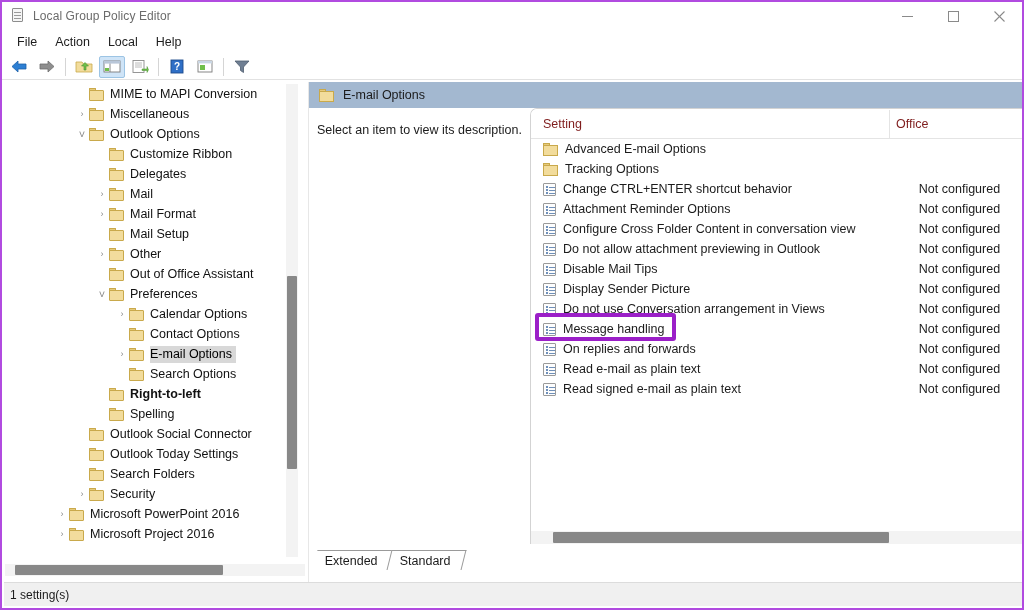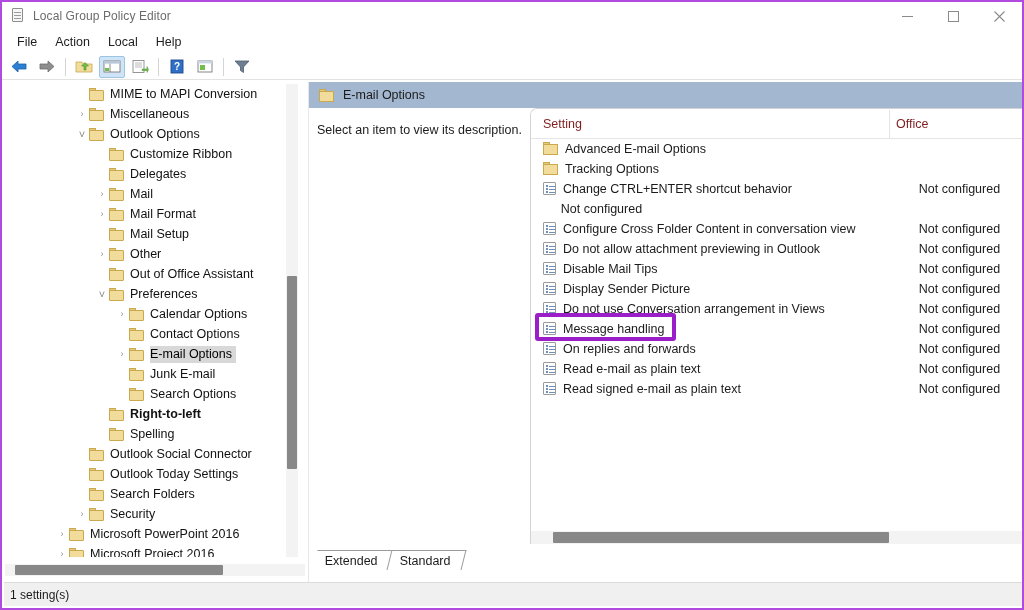--- a/index.html
+++ b/index.html
@@ -276,21 +276,21 @@
   }
   .lrow {
     height: 20px;
     display: flex;
     align-items: center;
     font-size: 12.5px;
     color: #1b1b1b;
   }
   .lrow .lname {
     flex: 1;
-    display: flex; align-items: flex-start;
+    display: flex; align-items: flex-end;
     padding-left: 12px;
     white-space: nowrap;
   }
   .lrow .lstate {
     width: 135px;
     padding-left: 6px;
     white-space: nowrap;
     text-align: center;
   }
   .licon-folder {
@@ -598,28 +598,20 @@
               <div class="bd"></div>
             </div>
             <div class="tlabel">E-mail Options</div>
           </div>
           <div class="trow" style="padding-left: 110px;">
             <div class="twist"></div>
             <div class="tfolder">
               <div class="tab"></div>
               <div class="bd"></div>
             </div>
-            <div class="tlabel">Junk E-mail</div>
-          </div>
-          <div class="trow" style="padding-left: 110px;">
-            <div class="twist"></div>
-            <div class="tfolder">
-              <div class="tab"></div>
-              <div class="bd"></div>
-            </div>
             <div class="tlabel">Search Options</div>
           </div>
           <div class="trow" style="padding-left: 90px; font-weight: bold;">
             <div class="twist"></div>
             <div class="tfolder">
               <div class="tab"></div>
               <div class="bd"></div>
             </div>
             <div class="tlabel">Right-to-left</div>
           </div>
@@ -738,20 +730,31 @@
                     <i class="d" style="top:5px"></i>
                     <i class="l" style="top:5.5px"></i>
                     <i class="d" style="top:8px"></i>
                     <i class="l" style="top:8.5px"></i>
                   </div>
                   <span>Change CTRL+ENTER shortcut behavior</span>
                 </div>
                 <div class="lstate">Not configured</div>
               </div>
               <div class="lrow">
+                <div class="lname">
+                  <div class="licon-policy">
+                    <i class="d" style="top:2px"></i>
+                    <i class="l" style="top:2.5px"></i>
+                    <i class="d" style="top:5px"></i>
+                    <i class="l" style="top:5.5px"></i>
+                    <i class="d" style="top:8px"></i>
+                    <i class="l" style="top:8.5px"></i>
+                  </div>
+                  <span>Attachment Reminder Options</span>
+                </div>
                 <div class="lstate">Not configured</div>
               </div>
               <div class="lrow">
                 <div class="lname">
                   <div class="licon-policy">
                     <i class="d" style="top:2px"></i>
                     <i class="l" style="top:2.5px"></i>
                     <i class="d" style="top:5px"></i>
                     <i class="l" style="top:5.5px"></i>
                     <i class="d" style="top:8px"></i>

